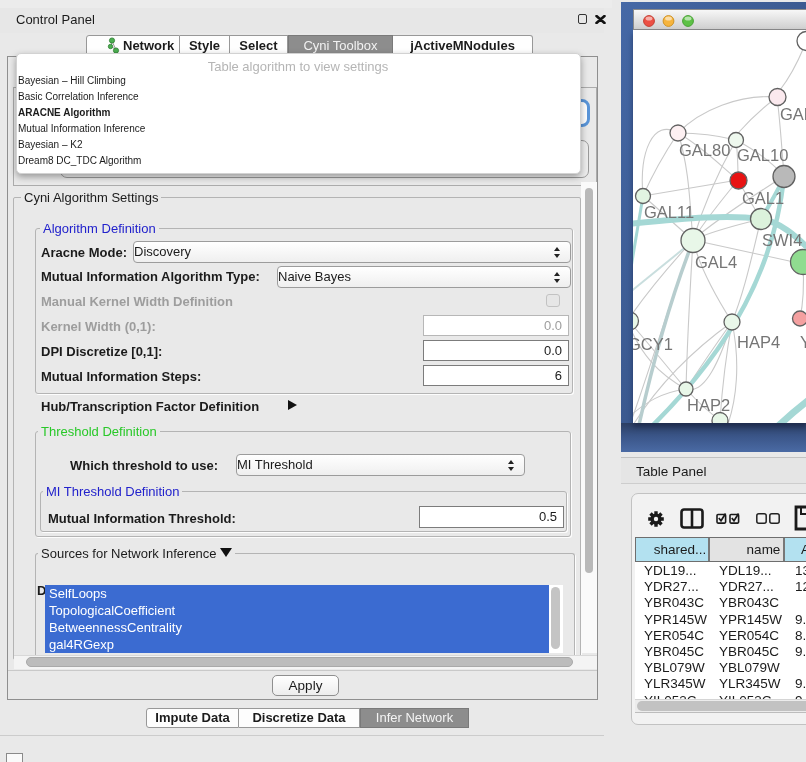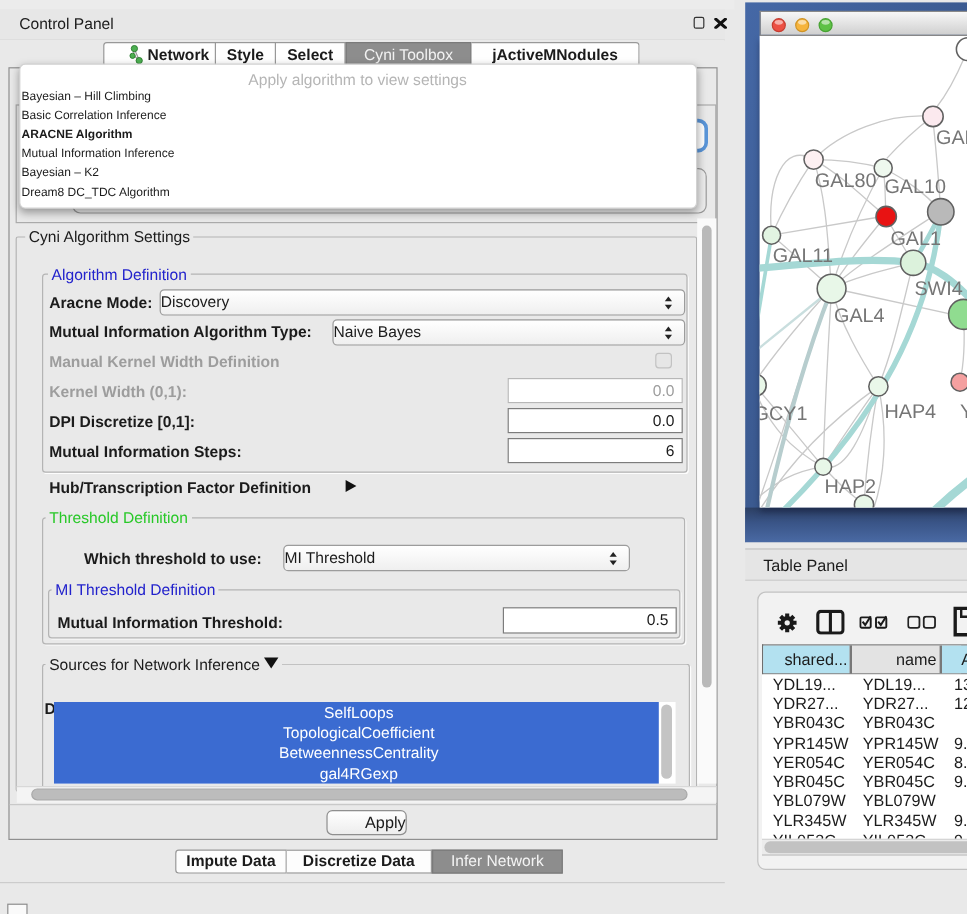--- a/index.html
+++ b/index.html
@@ -91,41 +91,41 @@
 </div>
 <div class="lbl" style="left:48px;top:511px;">Mutual Information Threshold:</div>
 <div class="fld" style="left:419px;top:506px;width:145px;height:22px;">0.5</div>
 
 <div class="grp" style="left:35px;top:553px;width:538px;height:104px;border-bottom:none;border-radius:3px 3px 0 0;">
  <span class="gt" style="left:2px;">Sources for Network Inference <span style="display:inline-block;width:0;height:0;border-left:6.5px solid transparent;border-right:6.5px solid transparent;border-top:9px solid #111;vertical-align:1px;"></span></span>
 </div>
 <div class="lbl" style="left:37px;top:568px;margin-top:15px;">Data Attributes</div>
 
 <div class="a" style="left:45px;top:585px;width:518px;height:68px;background:#fff;"></div>
-<div class="a" style="left:45px;top:585px;width:504px;height:68px;background:#3b6bd1;color:#fff;font-size:13px;line-height:17px;padding-left:4px;box-sizing:border-box;text-align:center;">
+<div class="a" style="left:45px;top:585px;width:504px;height:68px;background:#3b6bd1;color:#fff;font-size:13px;line-height:17px;padding-left:4px;box-sizing:border-box;">
 SelfLoops<br>TopologicalCoefficient<br>BetweennessCentrality<br>gal4RGexp</div>
 <div class="a" style="left:551px;top:587px;width:9px;height:62px;background:#c4c4c4;border-radius:5px;"></div>
 
 <div class="a" style="left:581px;top:182px;width:16px;height:471px;background:#fafafa;"></div>
 <div class="a" style="left:585px;top:188px;width:8px;height:385px;background:#b9b9b9;border-radius:4px;"></div>
 
 <div class="a" style="left:14px;top:655px;width:583px;height:13px;background:#f4f4f4;border-top:1px solid #d8d8d8;"></div>
 <div class="a" style="left:26px;top:657px;width:547px;height:10px;background:#bcbcbc;border:1px solid #a9a9a9;border-radius:5px;box-sizing:border-box;"></div>
 
 <div class="a" style="left:8px;top:670px;width:589px;height:1px;background:#c9c9c9;"></div>
 
-<div class="a" style="left:272px;top:675px;width:67px;height:21px;background:linear-gradient(#ffffff,#ededed);border:1px solid #8f8f8f;border-radius:5px;box-sizing:border-box;text-align:right;line-height:19px;font-size:13.5px;">Apply</div>
+<div class="a" style="left:272px;top:675px;width:67px;height:21px;background:linear-gradient(#ffffff,#ededed);border:1px solid #8f8f8f;border-radius:5px;box-sizing:border-box;text-align:center;line-height:19px;font-size:13.5px;">Apply</div>
 <div class="btab" style="left:146px;width:93px;font-weight:bold;border-radius:3px 0 0 3px;">Impute Data</div>
 <div class="btab" style="left:239px;width:121px;font-weight:bold;border-left:none;">Discretize Data</div>
 <div class="btab" style="left:360px;width:109px;background:#8d8d8d;color:#f4f4f4;border-color:#7a7a7a;">Infer Network</div>
 
 <div class="a" style="left:6px;top:753px;width:15px;height:12px;background:#fafafa;border:1.5px solid #8a8a8a;"></div>
 
 <div class="a" style="left:15.5px;top:53px;width:565.5px;height:121px;background:#fff;border-radius:5px;border:1px solid #d2d2d2;box-shadow:0 3px 7px rgba(0,0,0,0.35);box-sizing:border-box;"></div>
-<div class="a" style="left:15.5px;top:59px;width:565px;text-align:center;color:#b5b5b5;font-size:13px;">Apply algorithm to view settings</div>
+<div class="a" style="left:15.5px;top:59px;width:565px;text-align:center;color:#b5b5b5;font-size:13px;">Table algorithm to view settings</div>
 <div class="a" style="left:18px;top:73px;font-size:10px;line-height:16.1px;white-space:nowrap;">
 Bayesian – Hill Climbing<br>
 Basic Correlation Inference<br>
 <b>ARACNE Algorithm</b><br>
 Mutual Information Inference<br>
 Bayesian – K2<br>
 Dream8 DC_TDC Algorithm
 </div>
 
 <div id="netframe" class="a" style="left:621px;top:2px;width:185px;height:450px;background:linear-gradient(115deg,#4568a6 0%,#3c5b92 45%,#33507e 100%);"></div>

